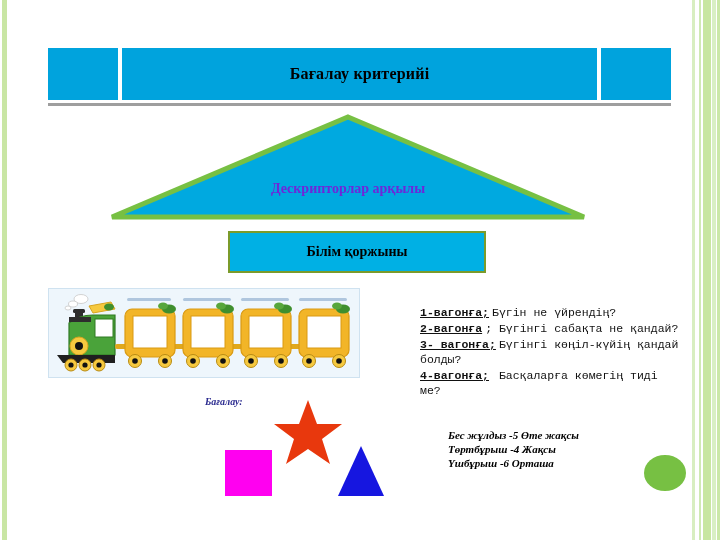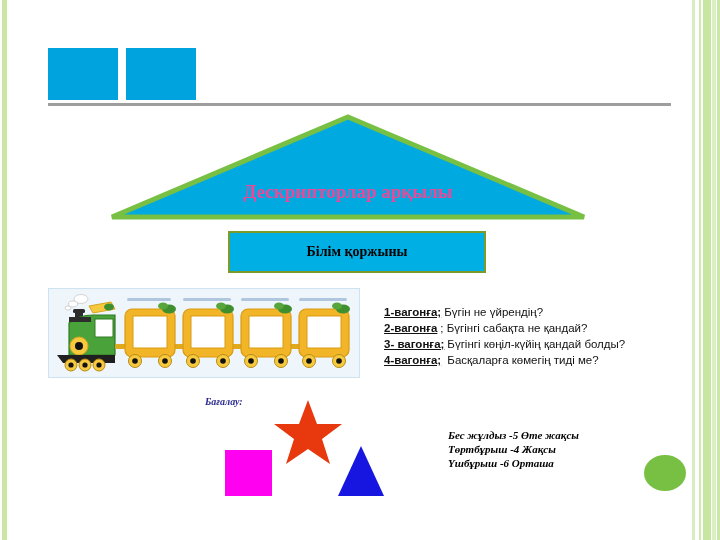--- a/index.html
+++ b/index.html
@@ -82,22 +82,22 @@
     width: 480px; height: 108px;
   }
   .tri-wrap svg { display: block; }
   .tri-label {
     position: absolute;
     left: 0; top: 68px;
     width: 480px;
     text-align: center;
     font-family: "Liberation Serif", serif;
     font-weight: bold;
-    font-size: 19px;
-    color: #ec4899;
+    font-size: 14px;
+    color: #6d28d9;
     white-space: nowrap;
   }
 
   
   .know-box {
     position: absolute;
     left: 228px; top: 231px;
     width: 258px; height: 42px;
     background: #00b0e4;
     border: 2px solid #7b9b2b;
@@ -123,23 +123,23 @@
     background: #eef6fc;
     border: 1px solid #cfe2f0;
     box-sizing: border-box;
     overflow: hidden;
   }
   .train-pic svg { display: block; }
 
   
   .wagon-list {
     position: absolute;
-    left: 384px; top: 305px;
+    left: 420px; top: 305px;
     width: 262px;
-    font-family: Liberation Sans, sans-serif;
+    font-family: Liberation Mono, monospace;
     font-size: 11.5px;
     color: #111111;
     line-height: 15px;
   }
   .wagon-row { margin: 0 0 1px 0; }
   .wagon-key {
     font-weight: bold;
     text-decoration: underline;
     margin-right: 3px;
   }
@@ -203,20 +203,23 @@
   <div class="stripe s-right2"></div>
   <div class="stripe s-right3"></div>
   <div class="stripe s-right4"></div>
   <div class="stripe s-right5"></div>
 
   <div class="green-ellipse"></div>
 
   <div class="header-band">
     <div class="hcell hcell-left"></div>
     <div class="hcell-gap"></div>
+    <div class="hcell hcell-main">
+      <span class="header-title">Бағалау критерийі</span>
+    </div>
     <div class="hcell-gap"></div>
     <div class="hcell hcell-right"></div>
   </div>
   <div class="header-rule"></div>
 
   <div class="tri-wrap">
     <svg width="480" height="108" viewBox="0 0 480 108">
       <polygon points="240,4 476,104 4,104" fill="#00a9e0" stroke="#77c043" stroke-width="5"></polygon>
     </svg>
     <div class="tri-label">Дескрипторлар арқылы</div>

